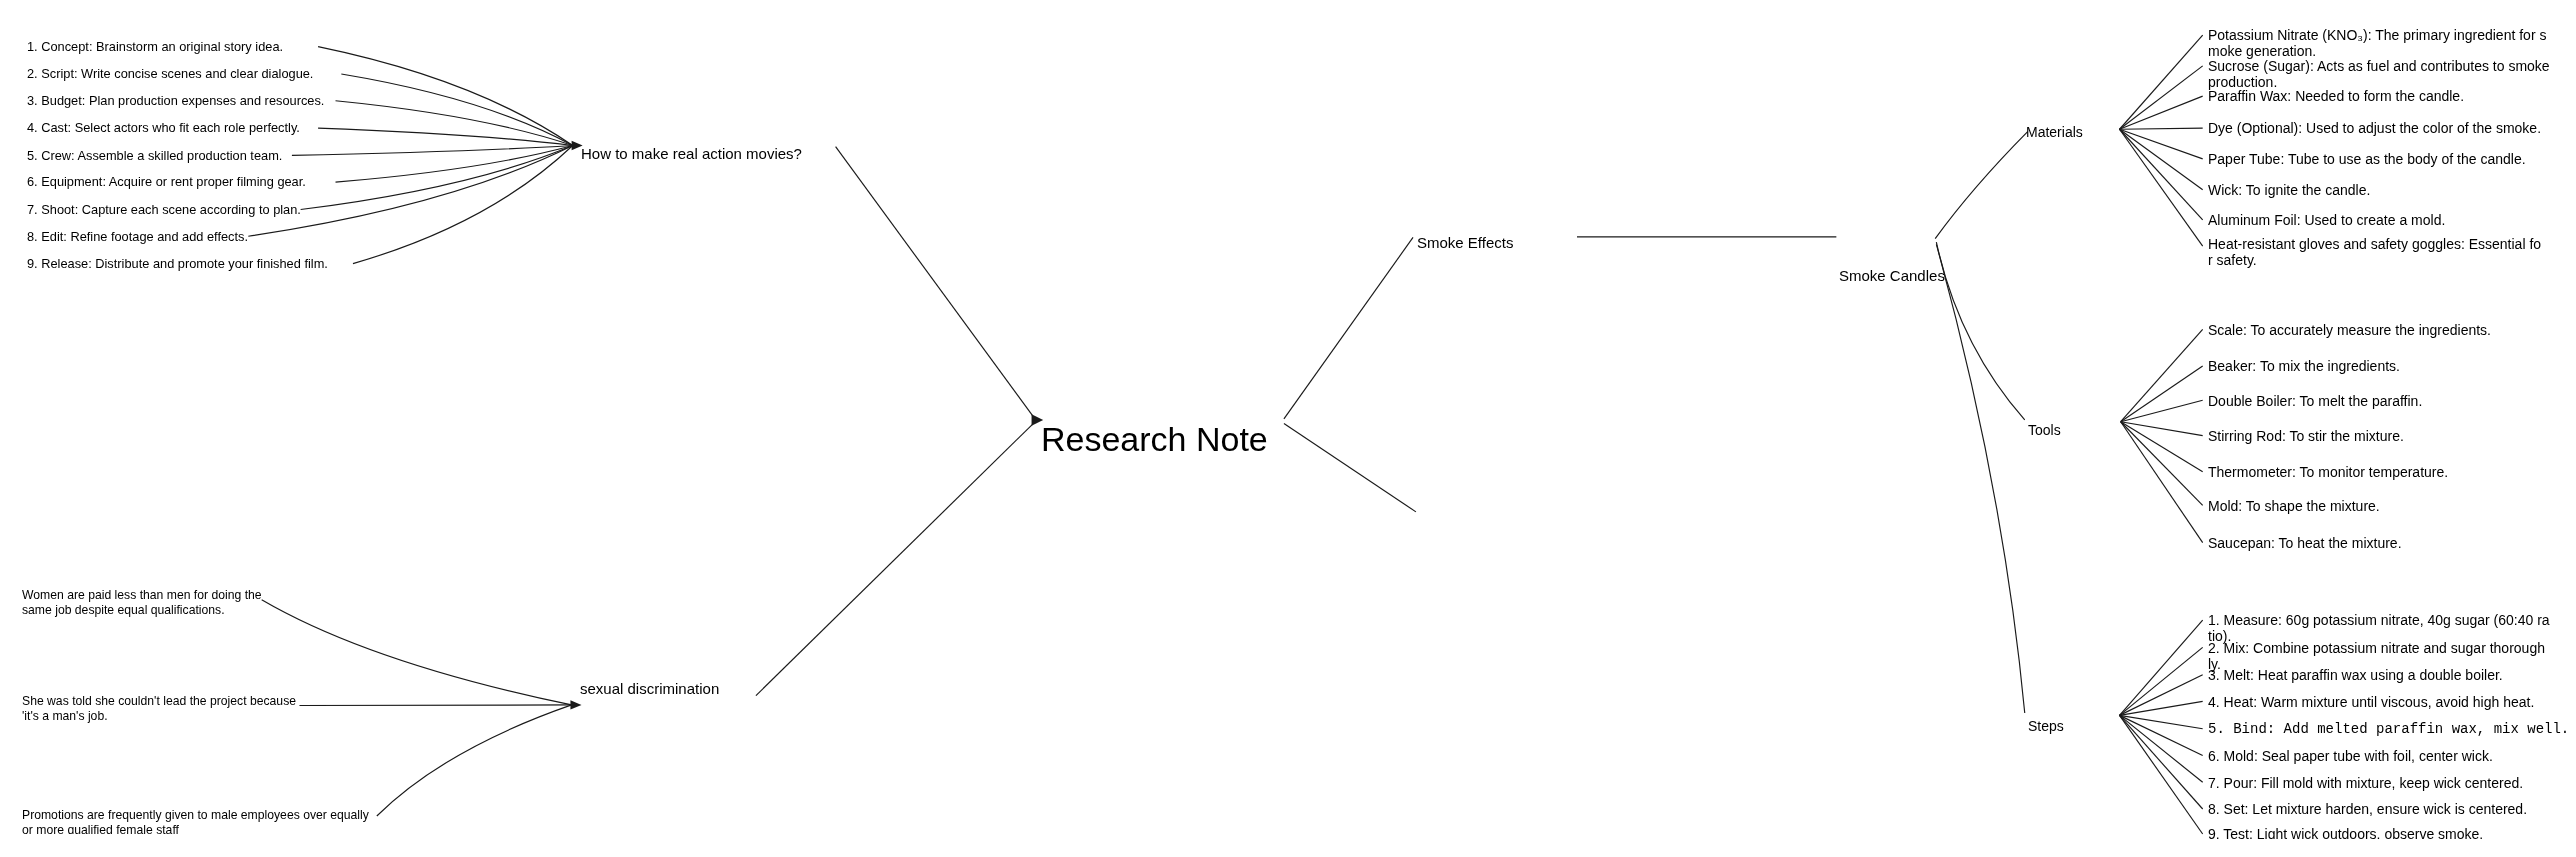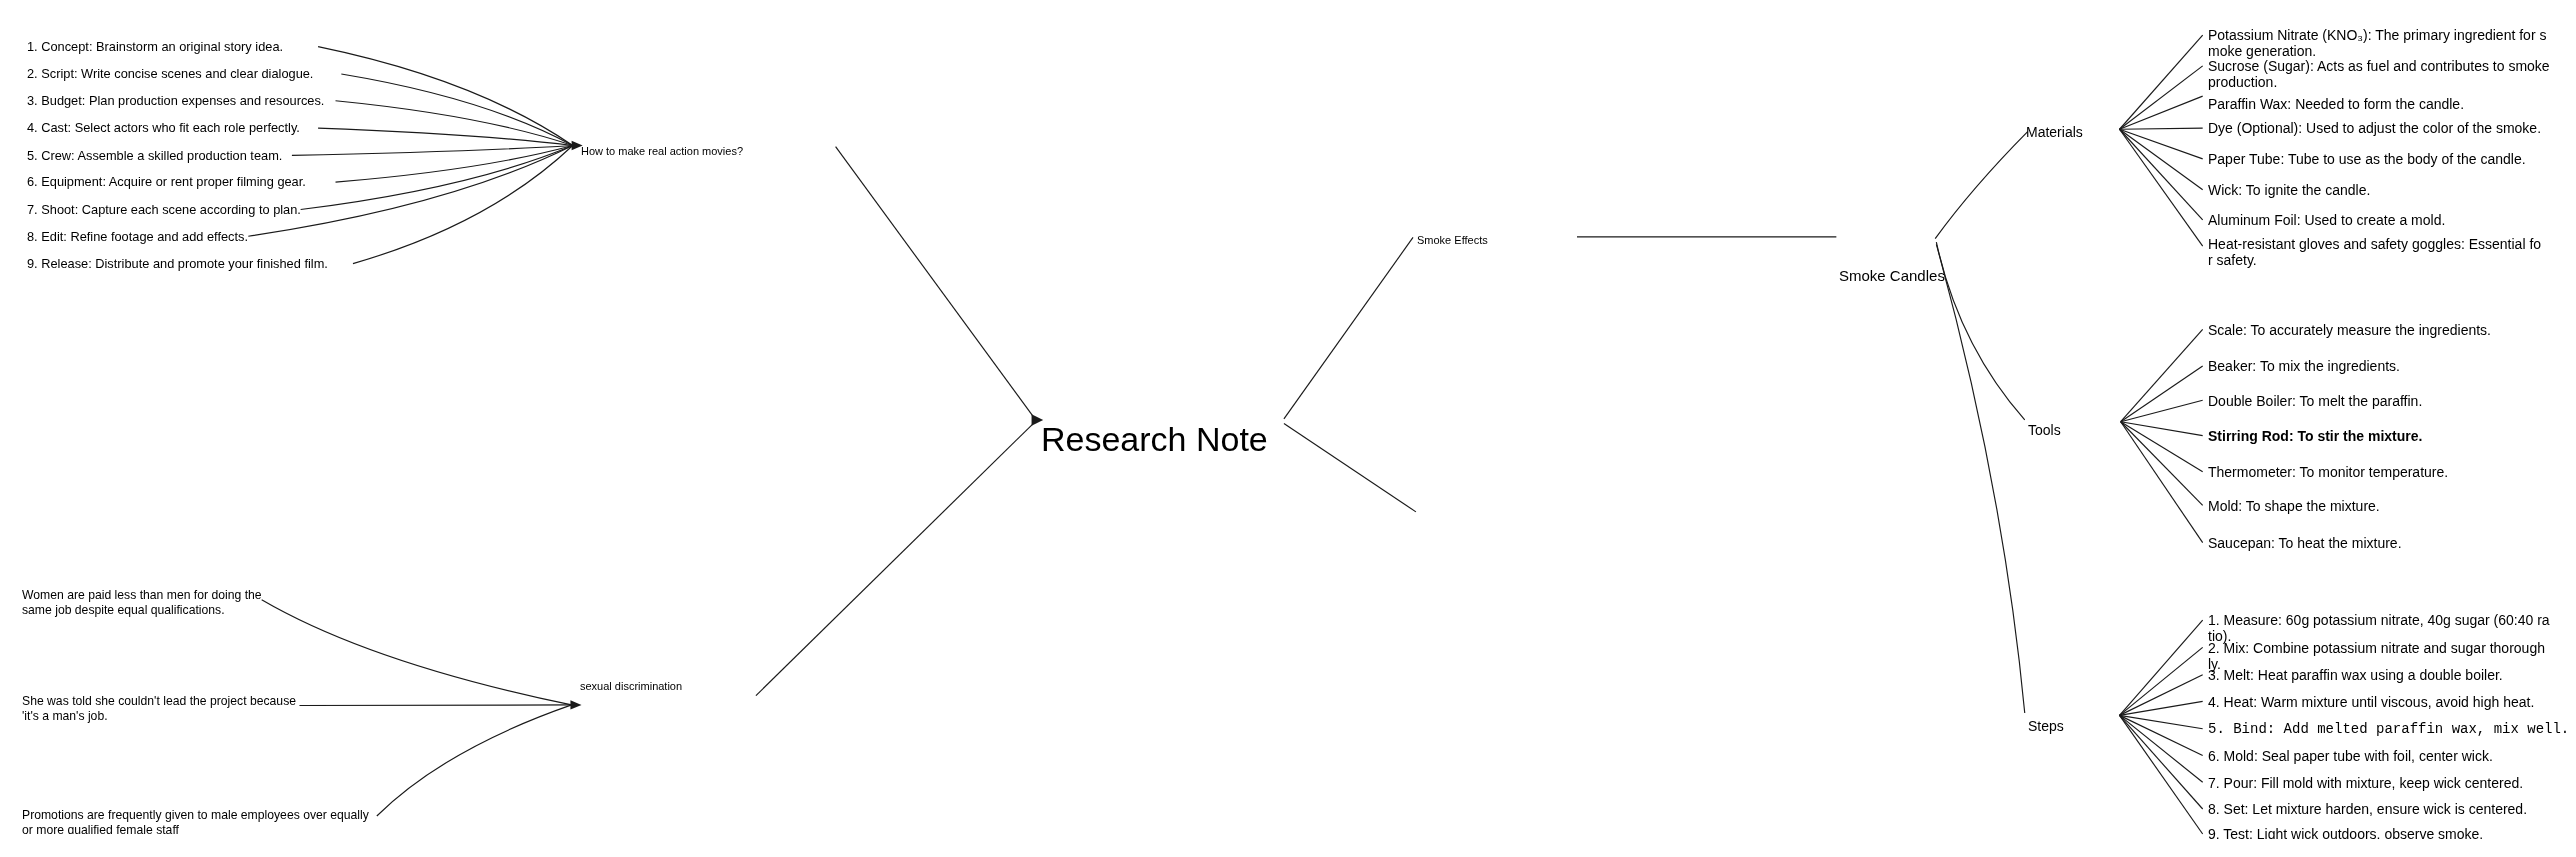--- a/index.html
+++ b/index.html
@@ -4,21 +4,21 @@
 <style>
   html,body{margin:0;padding:0;background:#fff;}
   #canvas{position:relative;width:2576px;height:858px;overflow:hidden;background:#ffffff;
           font-family:"Liberation Sans", sans-serif;color:#000;}
   #links{position:absolute;left:0;top:0;}
   .node{position:absolute;white-space:pre;line-height:1.15;}
   .leaf{font-size:14px;line-height:16px;}
   .list-item{font-size:12.8px;line-height:15px;}
   .stmt{font-size:12.2px;line-height:15px;}
   .branch-label{font-size:14px;}
-  .big-label{font-size:11px;}
+  .big-label{font-size:15px;}
   .mid-label{font-size:15px;}
   .root-label{font-size:34px;}
   .blue-note{font-size:31px;line-height:36px;}
   .clipbox{position:absolute;overflow:hidden;}
 </style>
 </head>
 <body>
 
 <div id="canvas">
 
@@ -111,33 +111,33 @@
   <div class="node big-label" style="left:1417px;top:234px;">Smoke Effects</div>
   <div class="node mid-label" style="left:1839px;top:236px;margin-top:31px;">Smoke Candles</div>
   <div class="node branch-label" style="left:2026px;top:124px;">Materials</div>
   <div class="node branch-label" style="left:2028px;top:422px;">Tools</div>
   <div class="node branch-label" style="left:2028px;top:718px;">Steps</div>
   <div id="materials-list">
       <div class="node leaf" style="left: 2208px; top: 27px;">Potassium Nitrate (KNO₃): The primary ingredient for s
 moke generation.</div>
       <div class="node leaf" style="left: 2208px; top: 58px;">Sucrose (Sugar): Acts as fuel and contributes to smoke
 production.</div>
-      <div class="node leaf" style="left: 2208px; top: 88px; margin-top: 8px;">Paraffin Wax: Needed to form the candle.</div>
+      <div class="node leaf" style="left: 2208px; top: 88px;">Paraffin Wax: Needed to form the candle.</div>
       <div class="node leaf" style="left: 2208px; top: 120px;">Dye (Optional): Used to adjust the color of the smoke.</div>
       <div class="node leaf" style="left: 2208px; top: 151px;">Paper Tube: Tube to use as the body of the candle.</div>
       <div class="node leaf" style="left: 2208px; top: 182px;">Wick: To ignite the candle.</div>
       <div class="node leaf" style="left: 2208px; top: 212px;">Aluminum Foil: Used to create a mold.</div>
       <div class="node leaf" style="left: 2208px; top: 236px;">Heat-resistant gloves and safety goggles: Essential fo
 r safety.</div>
     </div>
   <div id="tools-list">
       <div class="node leaf" style="left: 2208px; top: 322px;">Scale: To accurately measure the ingredients.</div>
       <div class="node leaf" style="left: 2208px; top: 358px;">Beaker: To mix the ingredients.</div>
       <div class="node leaf" style="left: 2208px; top: 393px;">Double Boiler: To melt the paraffin.</div>
-      <div class="node leaf" style="left: 2208px; top: 428px; font-weight: bold;">Stirring Rod: To stir the mixture.</div>
+      <div class="node leaf" style="left: 2208px; top: 428px;">Stirring Rod: To stir the mixture.</div>
       <div class="node leaf" style="left: 2208px; top: 464px;">Thermometer: To monitor temperature.</div>
       <div class="node leaf" style="left: 2208px; top: 498px;">Mold: To shape the mixture.</div>
       <div class="node leaf" style="left: 2208px; top: 535px;">Saucepan: To heat the mixture.</div>
     </div>
   <div id="steps-list">
       <div class="node leaf" style="left: 2208px; top: 612px;">1. Measure: 60g potassium nitrate, 40g sugar (60:40 ra
 tio).</div>
       <div class="node leaf" style="left: 2208px; top: 640px;">2. Mix: Combine potassium nitrate and sugar thorough
 ly.</div>
       <div class="node leaf" style="left: 2208px; top: 667px;">3. Melt: Heat paraffin wax using a double boiler.</div>

